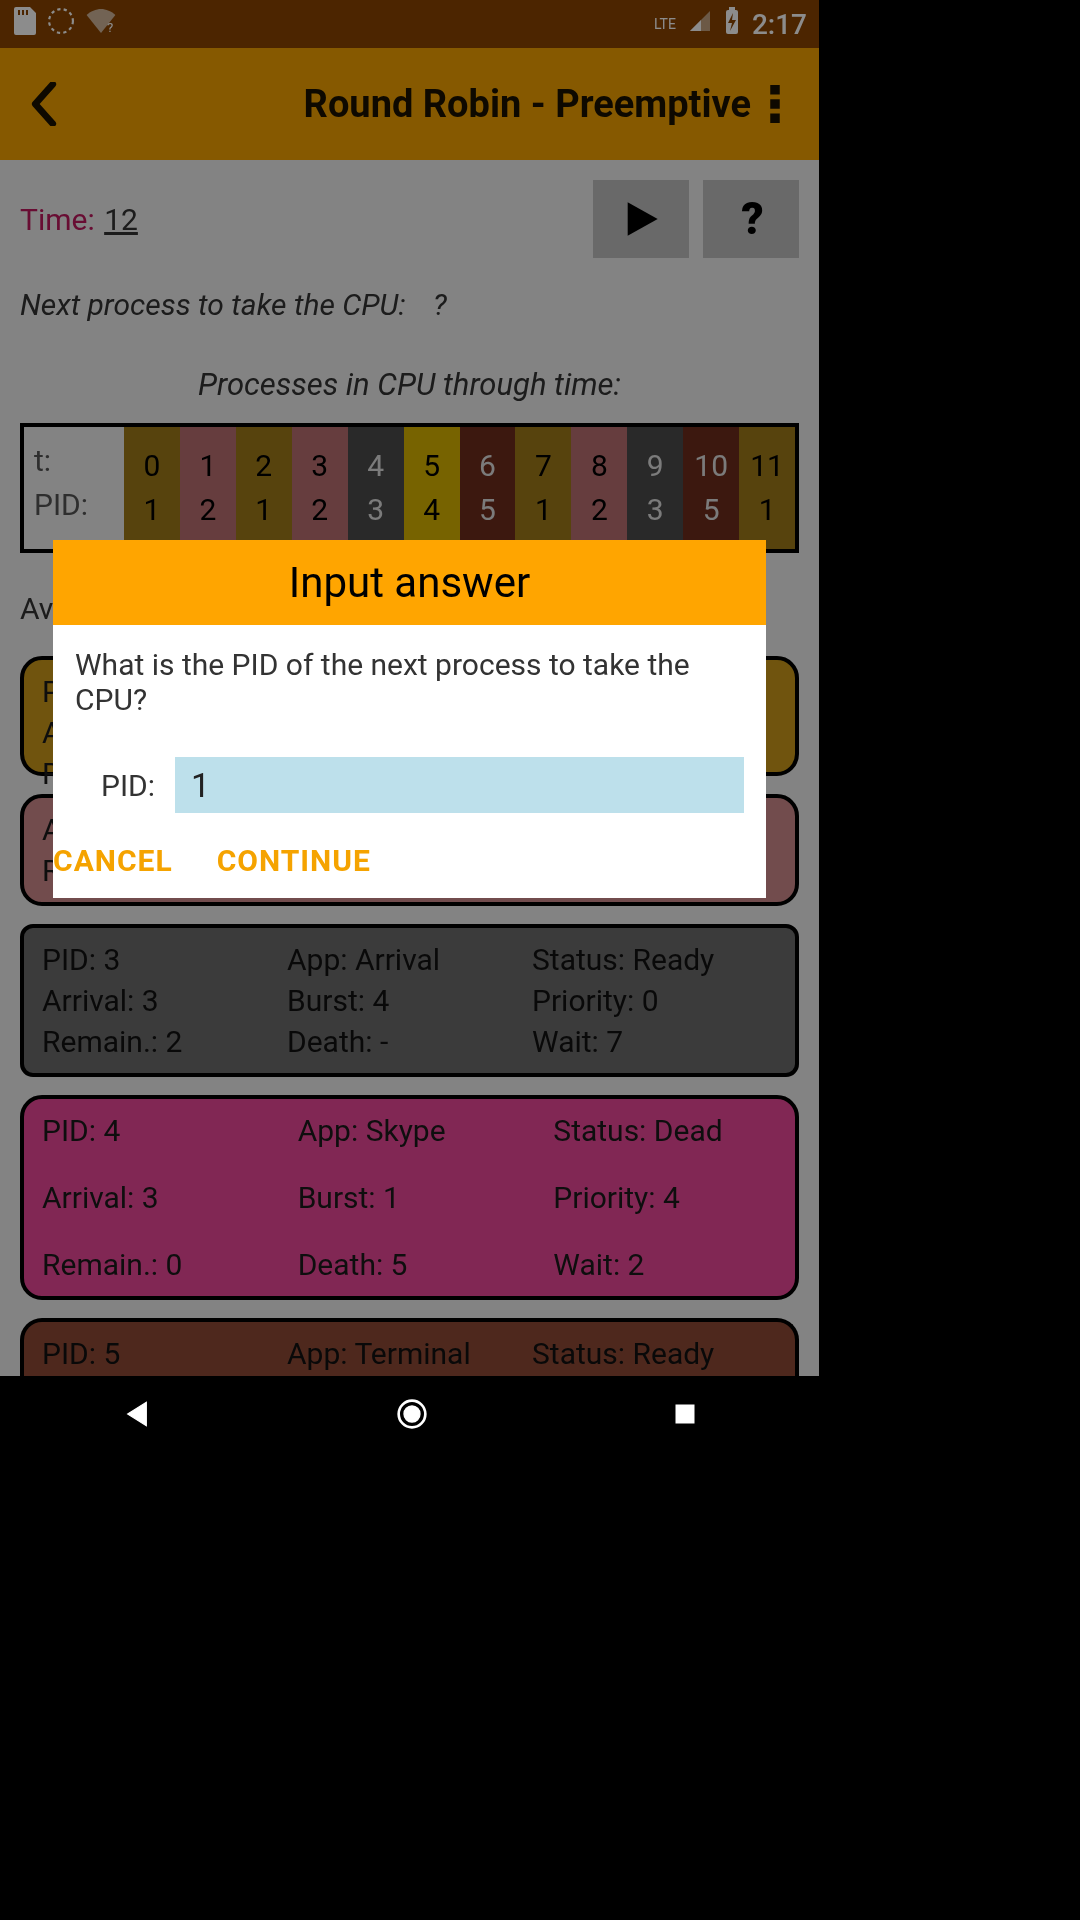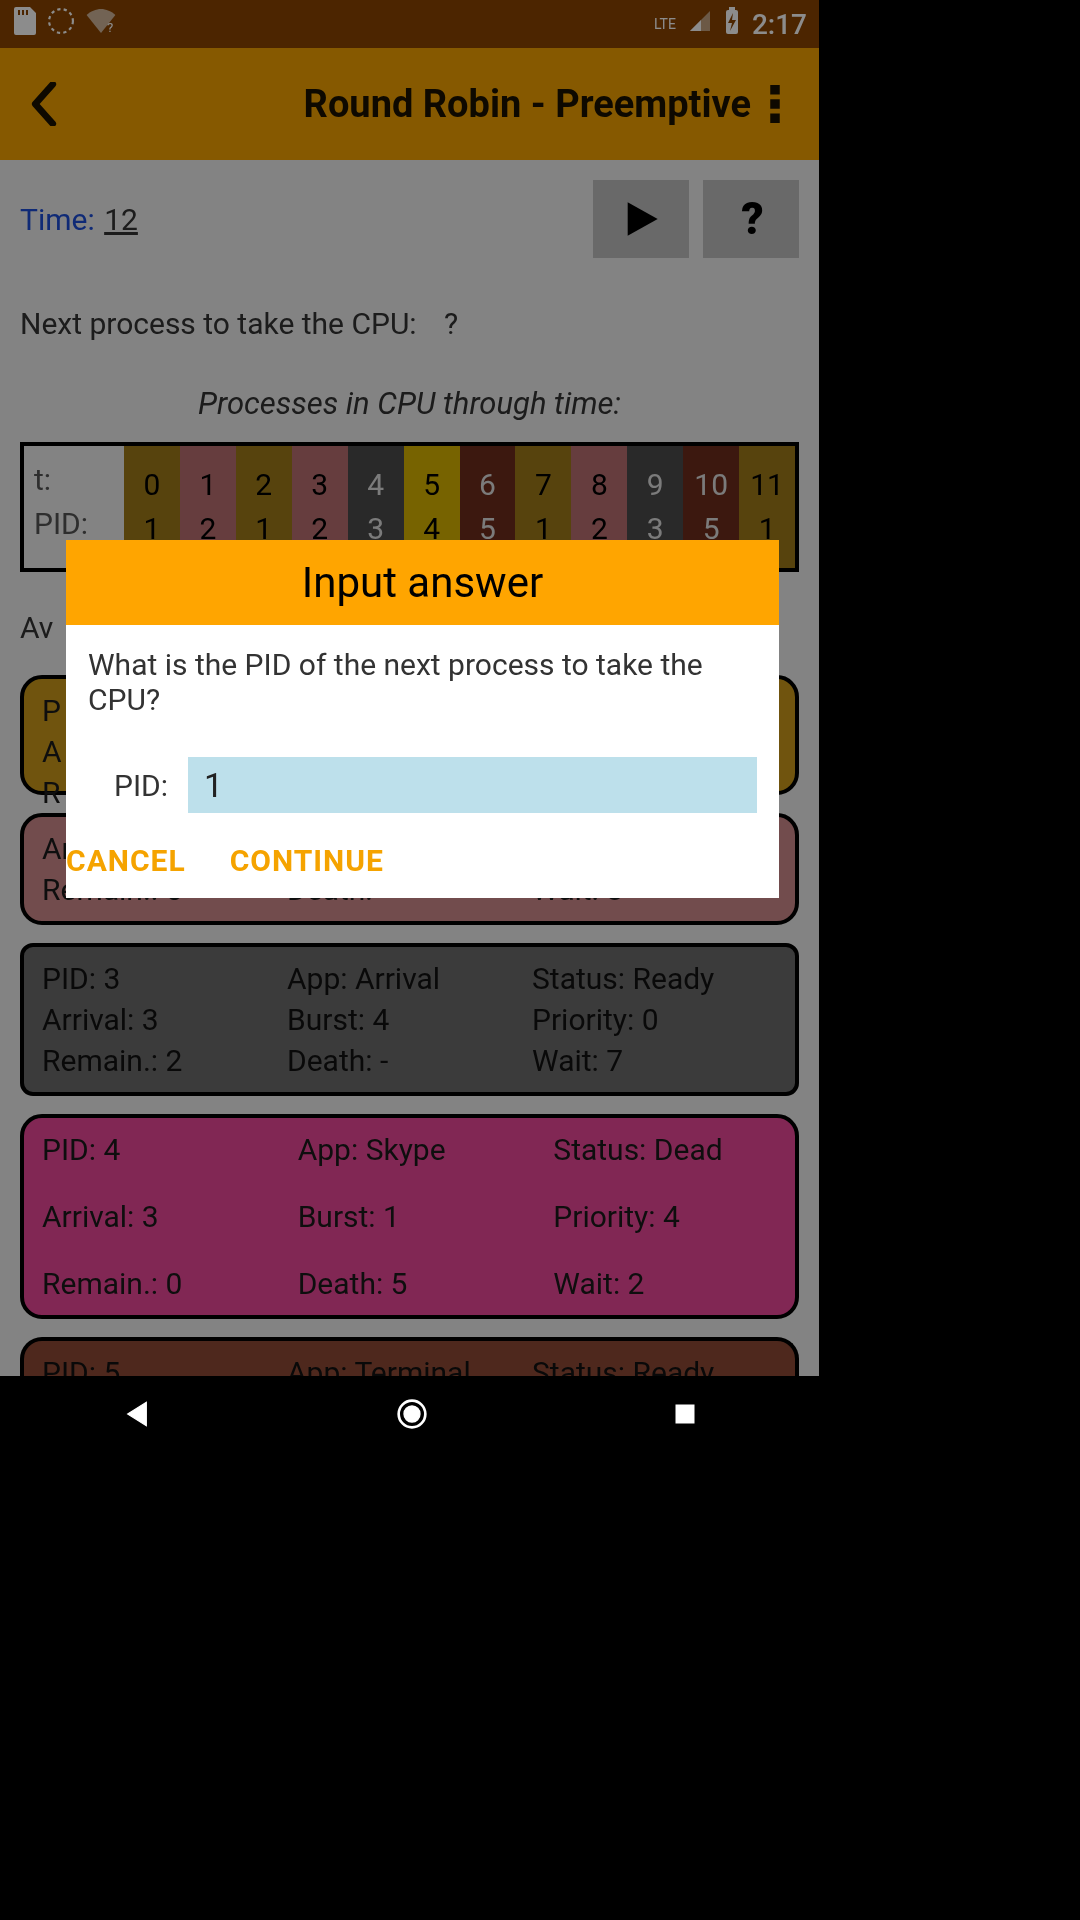--- a/index.html
+++ b/index.html
@@ -16,46 +16,46 @@
   .appbar { height: 112px; background: #f4a300; display: flex; align-items: center; padding: 0 20px; color: #2a1800; }
   .appbar-title { flex: 1; text-align: right; font-size: 38px; font-weight: 700; color: #1a1200; }
   .appbar .back, .appbar .more { width: 48px; height: 48px; display:flex; align-items:center; justify-content:center; }
   .appbar svg { fill: #1a1200; }
 
   
   .content { position: relative; background: #eeeeee; height: calc(1456px - 48px - 112px - 80px); padding: 20px; color: #333; font-size: 30px; overflow: hidden; }
 
   .row { display:flex; align-items:center; }
   .time-row { justify-content: space-between; }
-  .time-label { color:#1d4ed8; }
+  .time-label { color:#be185d; }
   .buttons { display:flex; gap:14px; }
   .icon-btn { width: 96px; height: 78px; background:#bfbfbf; display:flex; align-items:center; justify-content:center; }
   .icon-btn svg { fill:#000; }
 
-  .subhead { margin-top: 48px; color:#333; }
+  .subhead { margin-top: 29px; color:#333;font-style:italic; }
   .section-title { text-align:center; margin-top: 44px; font-size:31px; color:#333;font-style:italic; }
 
   
   .gantt { border:4px solid #000; margin-top: 20px; display:flex; height: 130px; }
   .gx { color:#000; font-size:30px; text-align:center; }
   .gantt-label { width:100px; color:#333; padding:12px 10px; text-align:left; background:#eeeeee; }
   .gcol { flex:1; display:flex; flex-direction:column; justify-content:center; }
   .gcol div { line-height: 44px; }
   .gantt-label div { line-height:44px; color:#555; }
 
   
   .plist { margin-top:30px; display:flex; flex-direction:column; gap:18px; }
   .pcard { border:4px solid #000; border-radius:22px; padding:14px 18px; font-size:30px; color:#1b1b1b; display:grid; grid-template-columns: 1fr 1fr 1fr; row-gap:6px; }
   .pcard .cell { white-space:nowrap; }
 
   .av-label { margin-top:38px; color:#333; }
 
   
   .scrim { position:absolute; left:0; top:0; width:819px; height:calc(1456px - 80px); background:rgba(0,0,0,0.45); }
-  .dialog { position:absolute; left:66px; top:540px; width:713px; background:#fff; }
+  .dialog { position:absolute; left:53px; top:540px; width:713px; background:#fff; }
   .dialog-header { background:#ffa500; text-align:center; font-size:42px; font-weight:400; color:#000; padding:18px 0; }
   .dialog-body { padding:22px; }
   .dialog-q { font-size:30px; color:#333; }
   .dialog-input-row { display:flex; align-items:center; gap:20px; margin-top:40px; }
   .dialog-input-row .pid-label { font-size:30px; width:80px; text-align:right; color:#333; }
   .pid-input { flex:1; background:#bde0eb; border:none; font-size:34px; padding:8px 16px; color:#222; outline:none; }
   .dialog-actions { display:flex; justify-content:flex-start; gap:44px; padding:8px 28px 20px 0; }
   .dlg-btn { background:none; border:none; color:#f5a300; font-size:30px; font-weight:700; letter-spacing:1px; }
 
   

